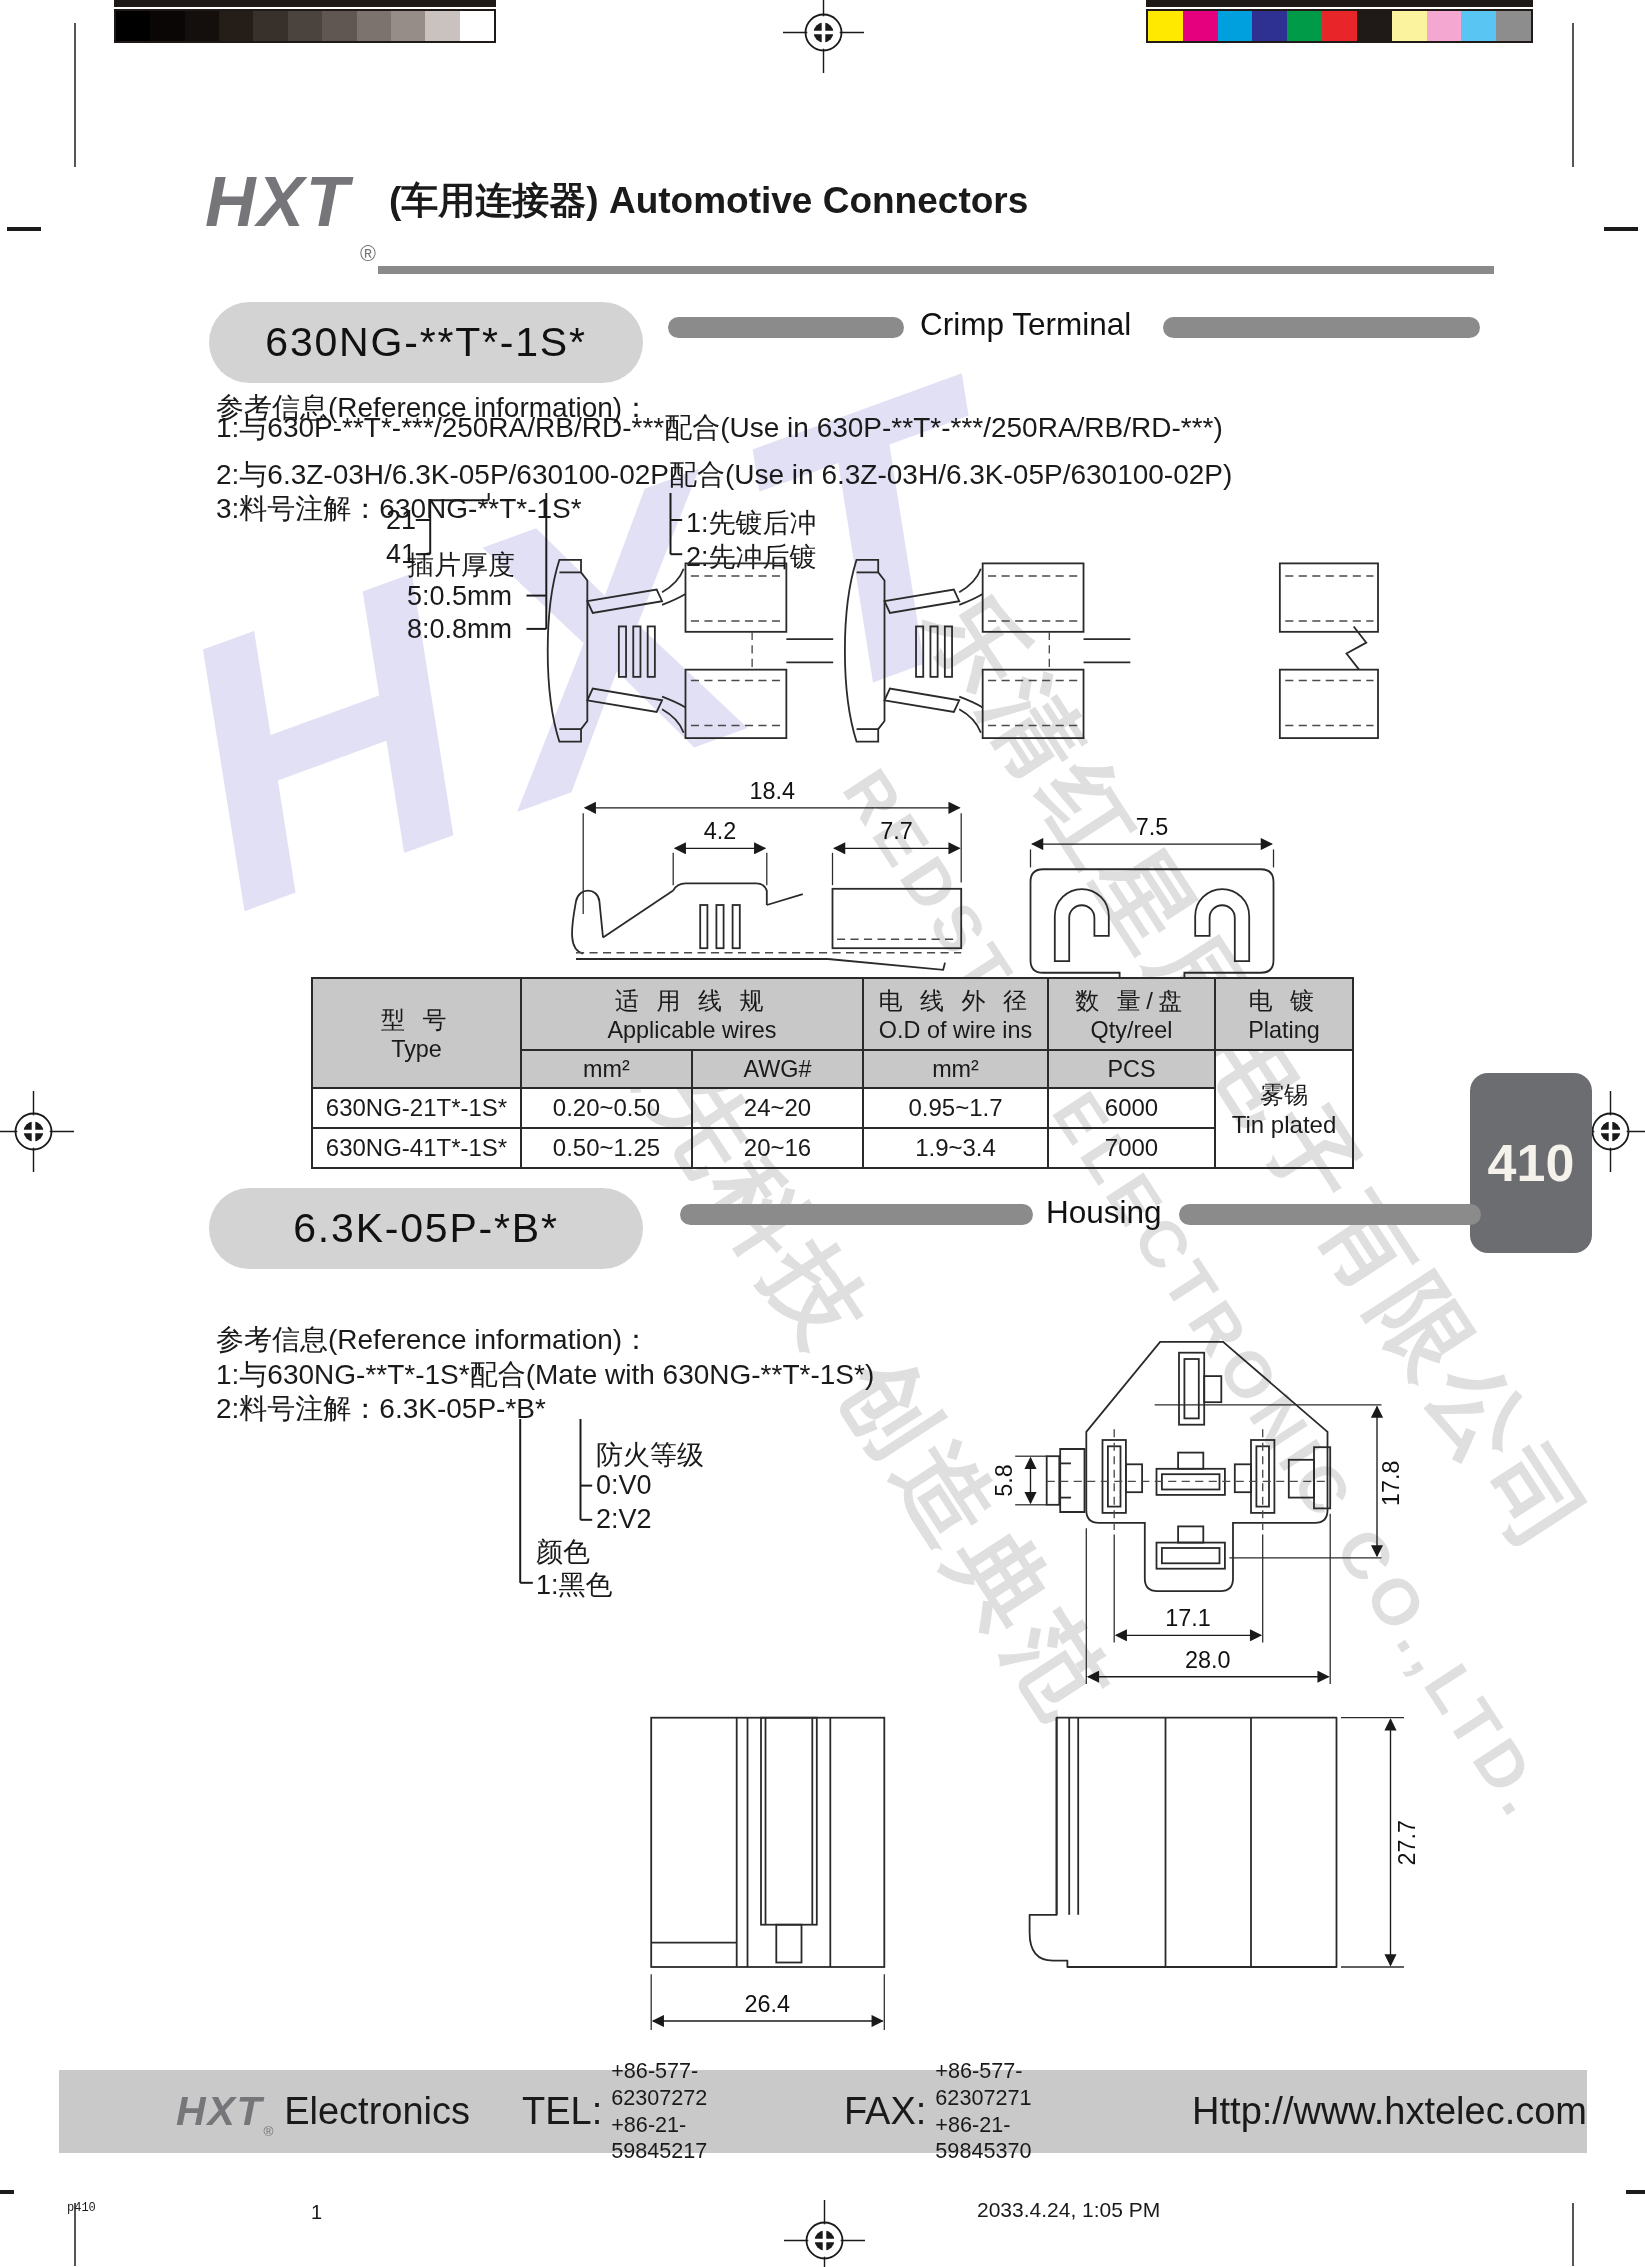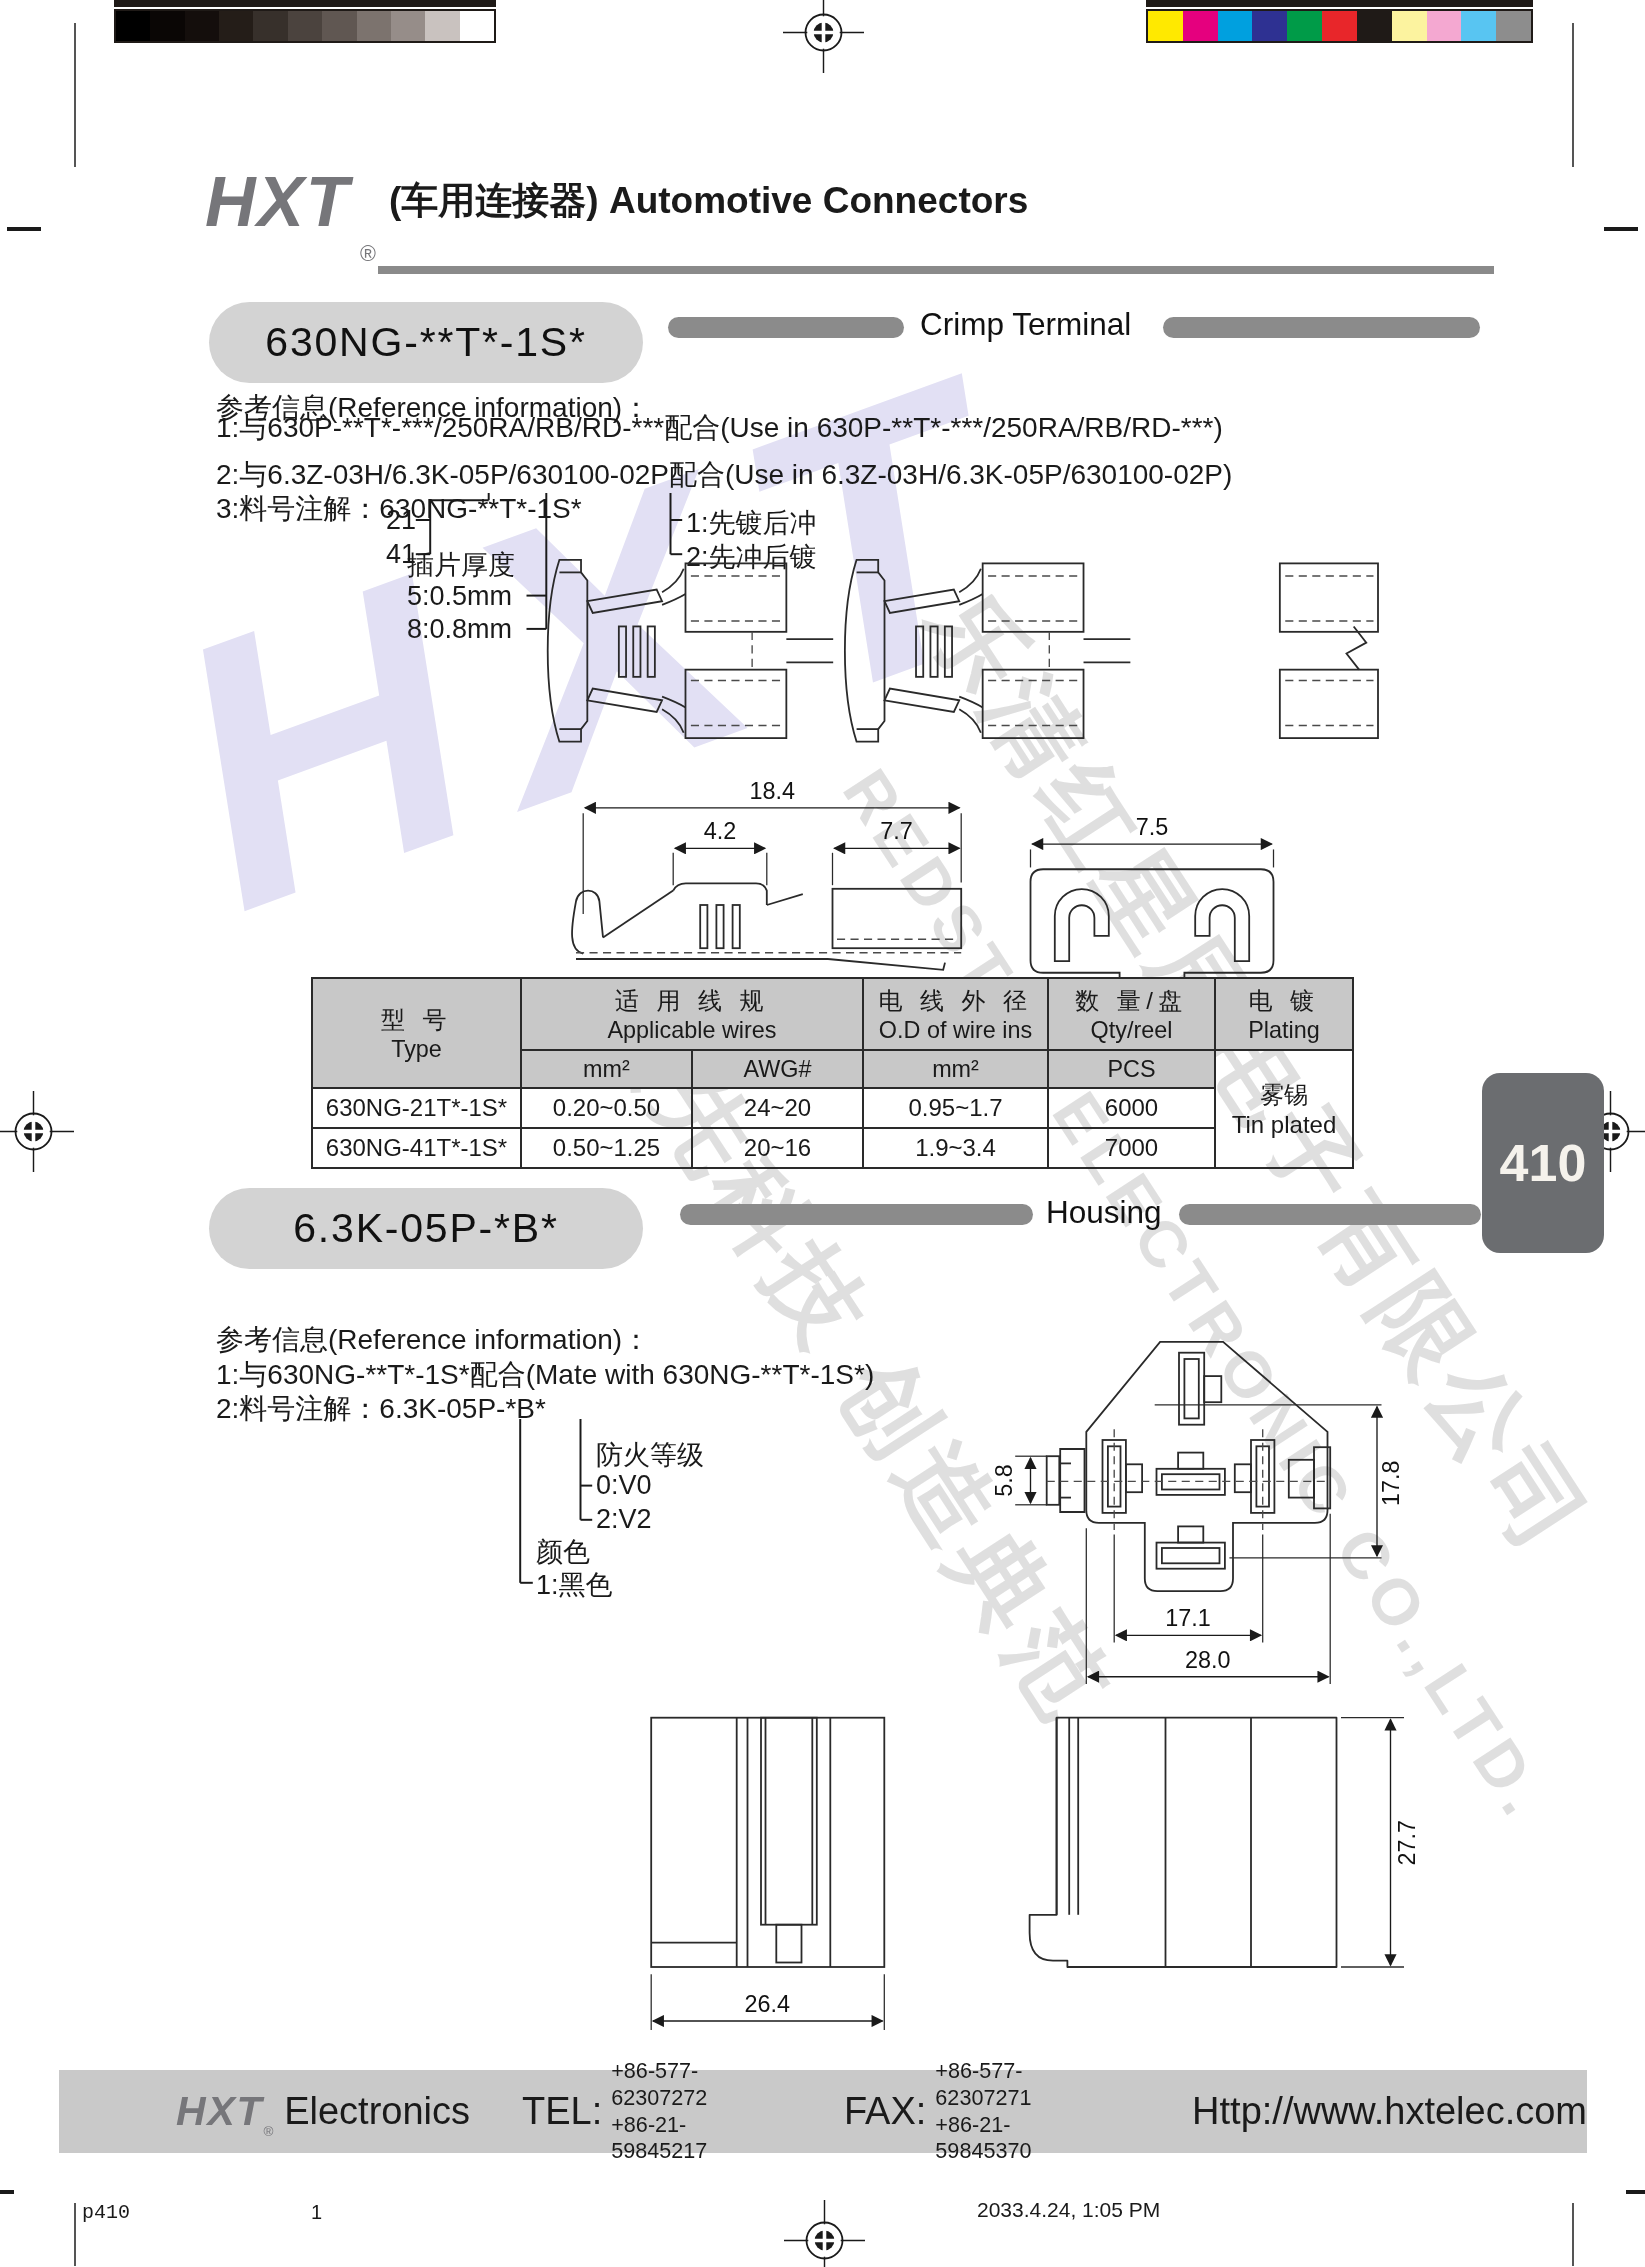--- a/index.html
+++ b/index.html
@@ -23,21 +23,21 @@
   .treetxt{font-size:27px;}
   
   table.spec{border-collapse:collapse;table-layout:fixed;width:1040px;text-align:center;}
   table.spec th,table.spec td{border:2.3px solid #2a2a2a;padding:0;font-weight:normal;}
   table.spec th{background:#c8c8c8;}
   .hzh{font-size:24px;letter-spacing:5.4px;}
   .hen{font-size:23.4px;letter-spacing:0;}
   .cell{font-size:24px;}
   
   .tab410{background:#6b6d70;border-radius:18px;color:#f5f2ec;display:flex;align-items:center;justify-content:center;
-          font-size:52px;font-weight:bold;margin-left:12px;}
+          font-size:52px;font-weight:bold;}
   
   svg.draw{overflow:visible;}
   svg.draw line,svg.draw path,svg.draw rect,svg.draw polygon{stroke:#2a2a2a;stroke-width:2;fill:none;}
   svg.draw .thin{stroke-width:1.4;}
   svg.draw .dash{stroke-dasharray:9 6;stroke-width:1.5;stroke:#4a4a4a;}
   svg.draw .dim-line{stroke:#1a1a1a;stroke-width:1.5;}
   svg.draw text{stroke:none;fill:#111;font-family:"Liberation Sans",sans-serif;font-size:26px;text-anchor:middle;}
   svg.tree line{stroke:#1a1a1a;stroke-width:2.2;}
   
   .wm-logo{z-index:0;font-weight:bold;font-style:italic;letter-spacing:41px;color:#e2e0f4;
@@ -421,18 +421,18 @@
       <span style="display:block;">+86-21-59845217</span>
     </span>
     <span class="f-big" style="margin-left:86px;">FAX:</span>
     <span class="f-small" style="margin-left:9px;">
       <span style="display:block;">+86-577-62307271</span>
       <span style="display:block;">+86-21-59845370</span>
     </span>
     <span class="f-big" style="margin-left:110px;">Http://www.hxtelec.com</span>
   </div>
 
-  <div class="abs fg txt" style="left:82px;top:2201px;font-size:20px;font-family:'Liberation Mono',monospace;">p410</div>
+  <div class="abs fg txt" style="left:67px;top:2201px;font-size:12px;font-family:'Liberation Mono',monospace;">p410</div>
   <div class="abs fg txt" style="left:311px;top:2201px;font-size:20px;">1</div>
   <div class="abs fg txt" style="left:977px;top:2198px;font-size:21px;">2033.4.24, 1:05 PM</div>
 
 </div>
 
 
 </body></html>

